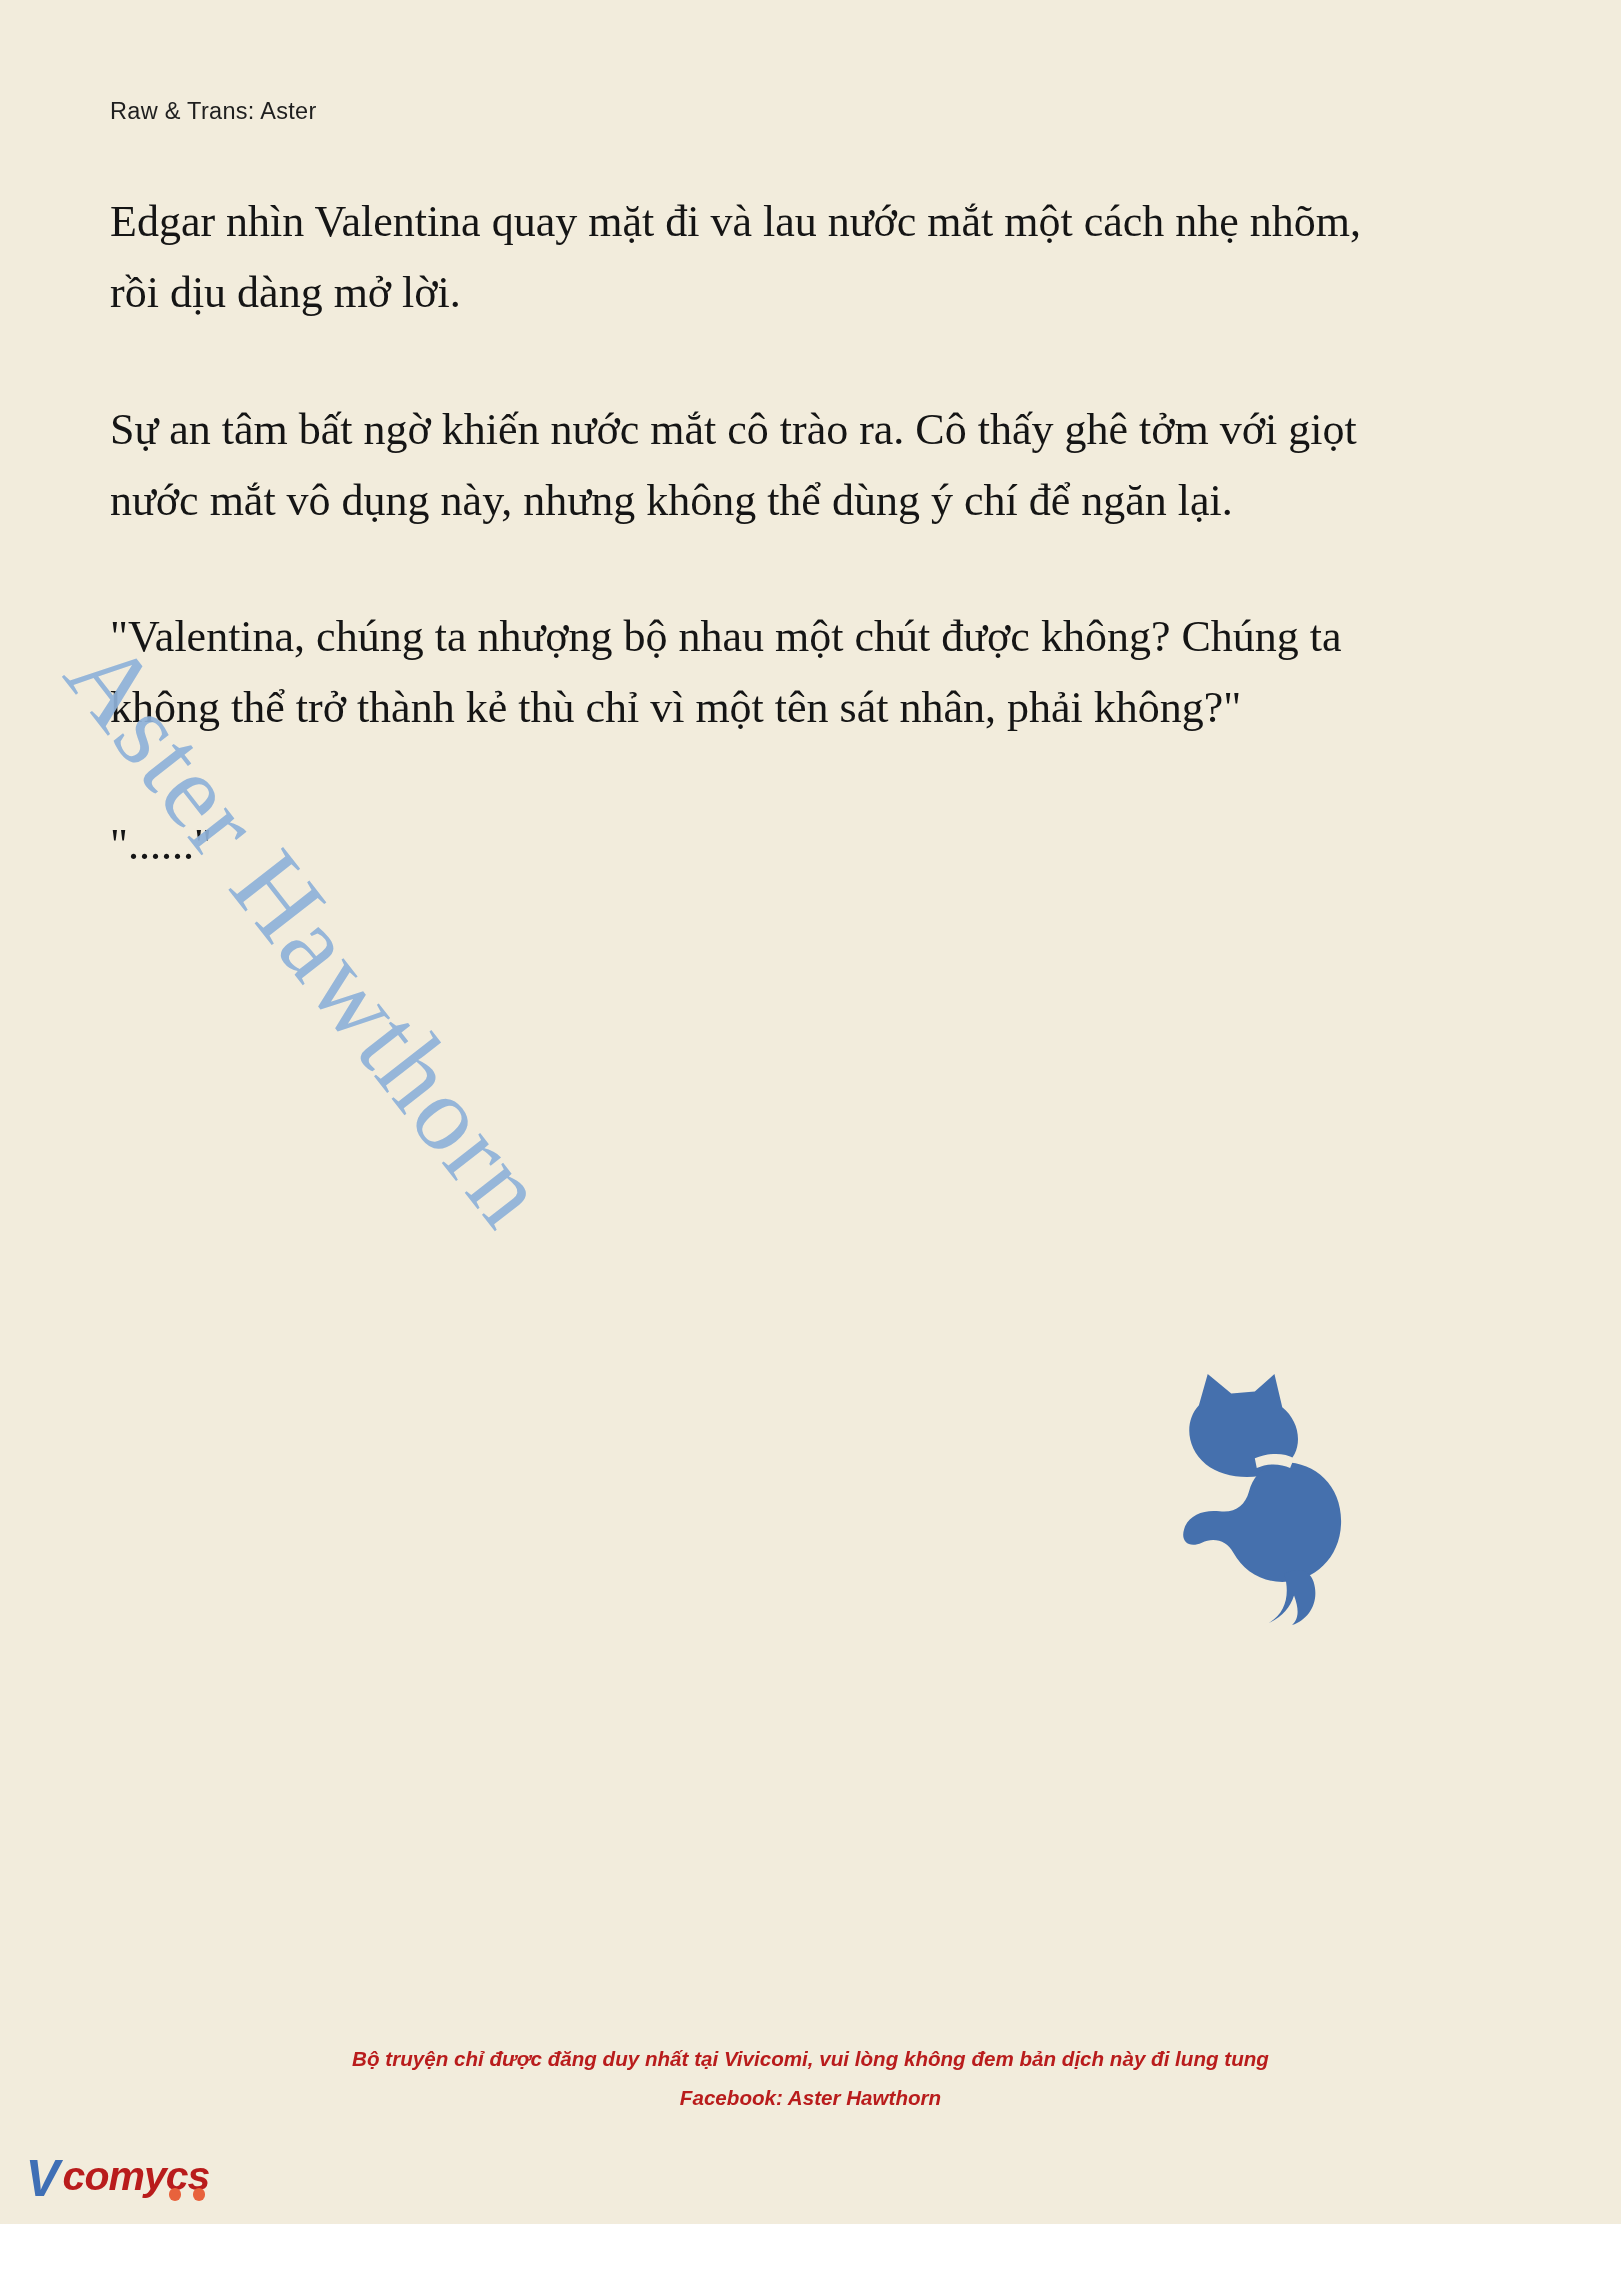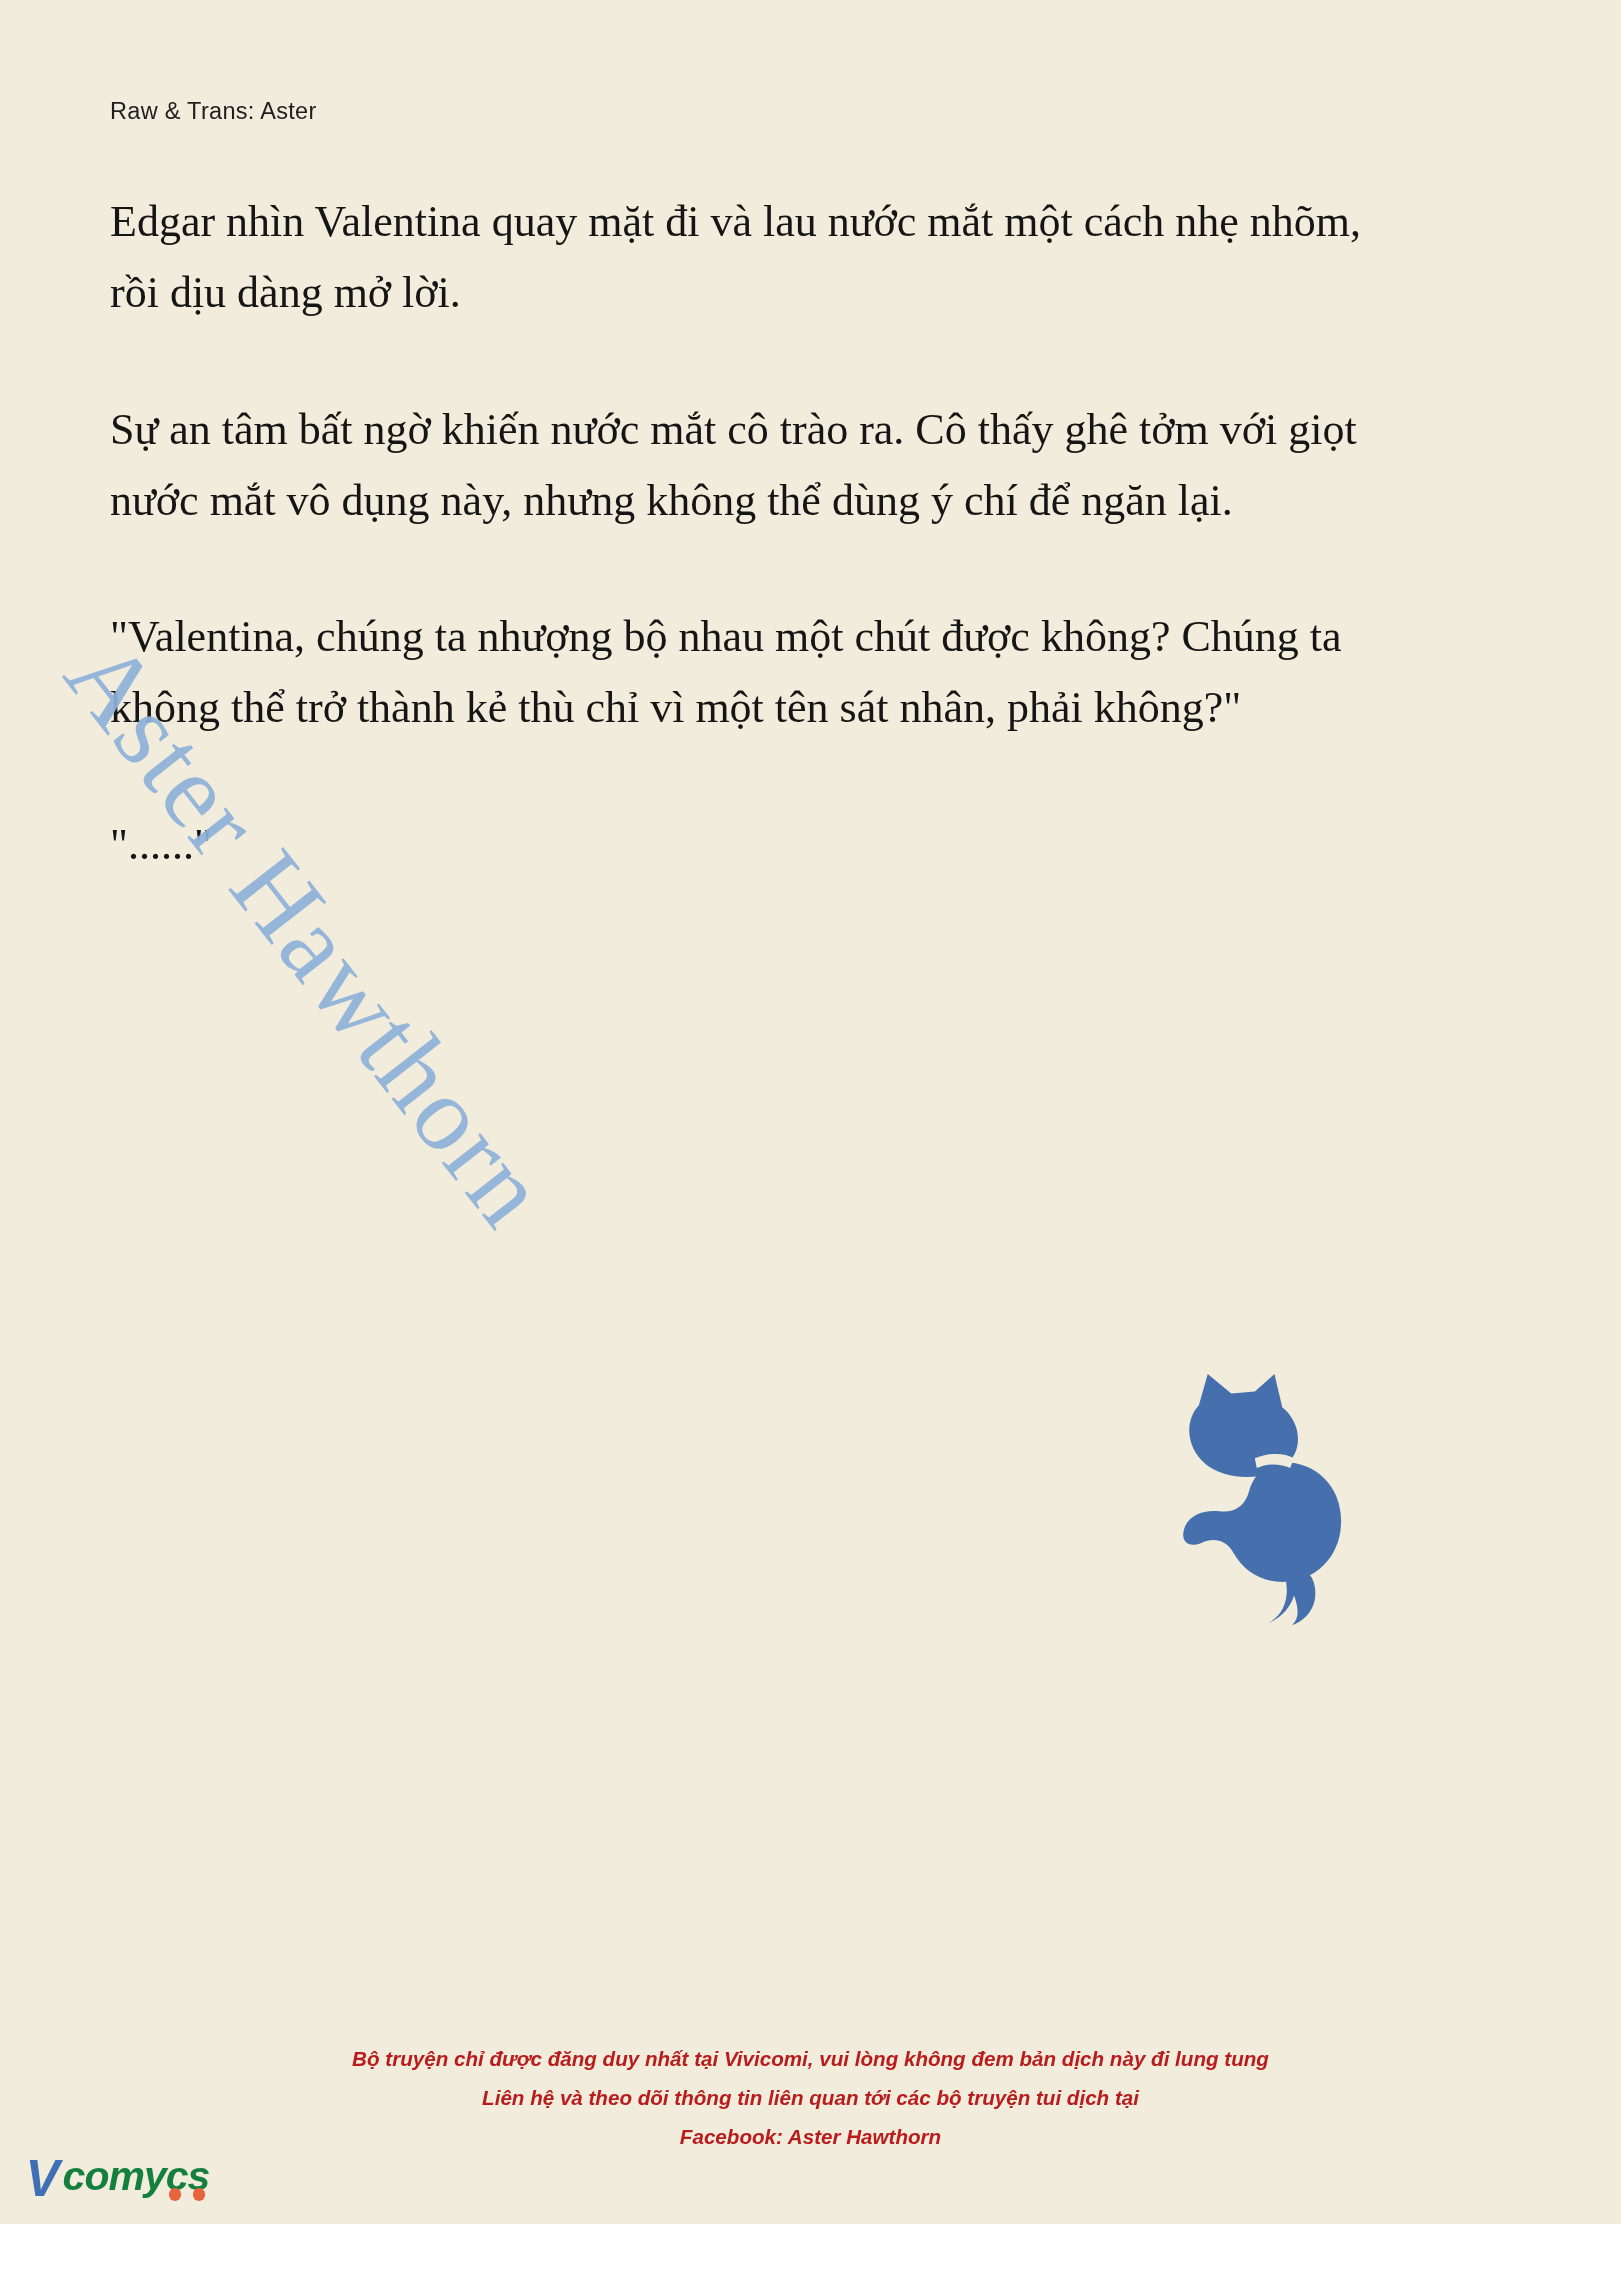--- a/index.html
+++ b/index.html
@@ -101,21 +101,21 @@
   }
   .brand-text {
     position: absolute;
     left: 43px;
     top: 11.8px;
     font-family: "Liberation Sans", sans-serif;
     font-weight: bold;
     font-style: italic;
     font-size: 41px;
     letter-spacing: -1px;
-    color: #15803d;
+    color: #b91c1c;
   }
   .brand-v {
     position: absolute;
     left: 5.9px;
     top: 7.8px;
     font-family: "Liberation Sans", sans-serif;
     font-weight: bold;
     font-style: italic;
     font-size: 51px;
     color: #3f6fb5;
@@ -156,21 +156,20 @@
 
         <path d="M150 206 C156 226 152 246 134 256 C148 250 156 240 160 228 C166 244 164 252 158 258 C176 252 186 234 180 214 C176 202 164 198 150 206 Z"></path>
 
         <path d="M120 88 C134 82 150 82 160 88 L156 98 C146 93 132 93 122 98 Z" fill="#f2ecdc"></path>
       </g>
     </svg>
   </div>
 
   <div class="footer">
     <div>Bộ truyện chỉ được đăng duy nhất tại Vivicomi, vui lòng không đem bản dịch này đi lung tung</div>
-    <div>Liên hệ và theo dõi thông tin liên quan tới các bộ truyện tui dịch tại</div>
     <div>Facebook: Aster Hawthorn</div>
   </div>
 
   <div class="brand">
     <span class="brand-v">V</span>
     <span class="brand-text">comycs</span>
     <span class="brand-dot" style="left:149px; top:47px;"></span>
     <span class="brand-dot" style="left:173px; top:47px;"></span>
   </div>
 

